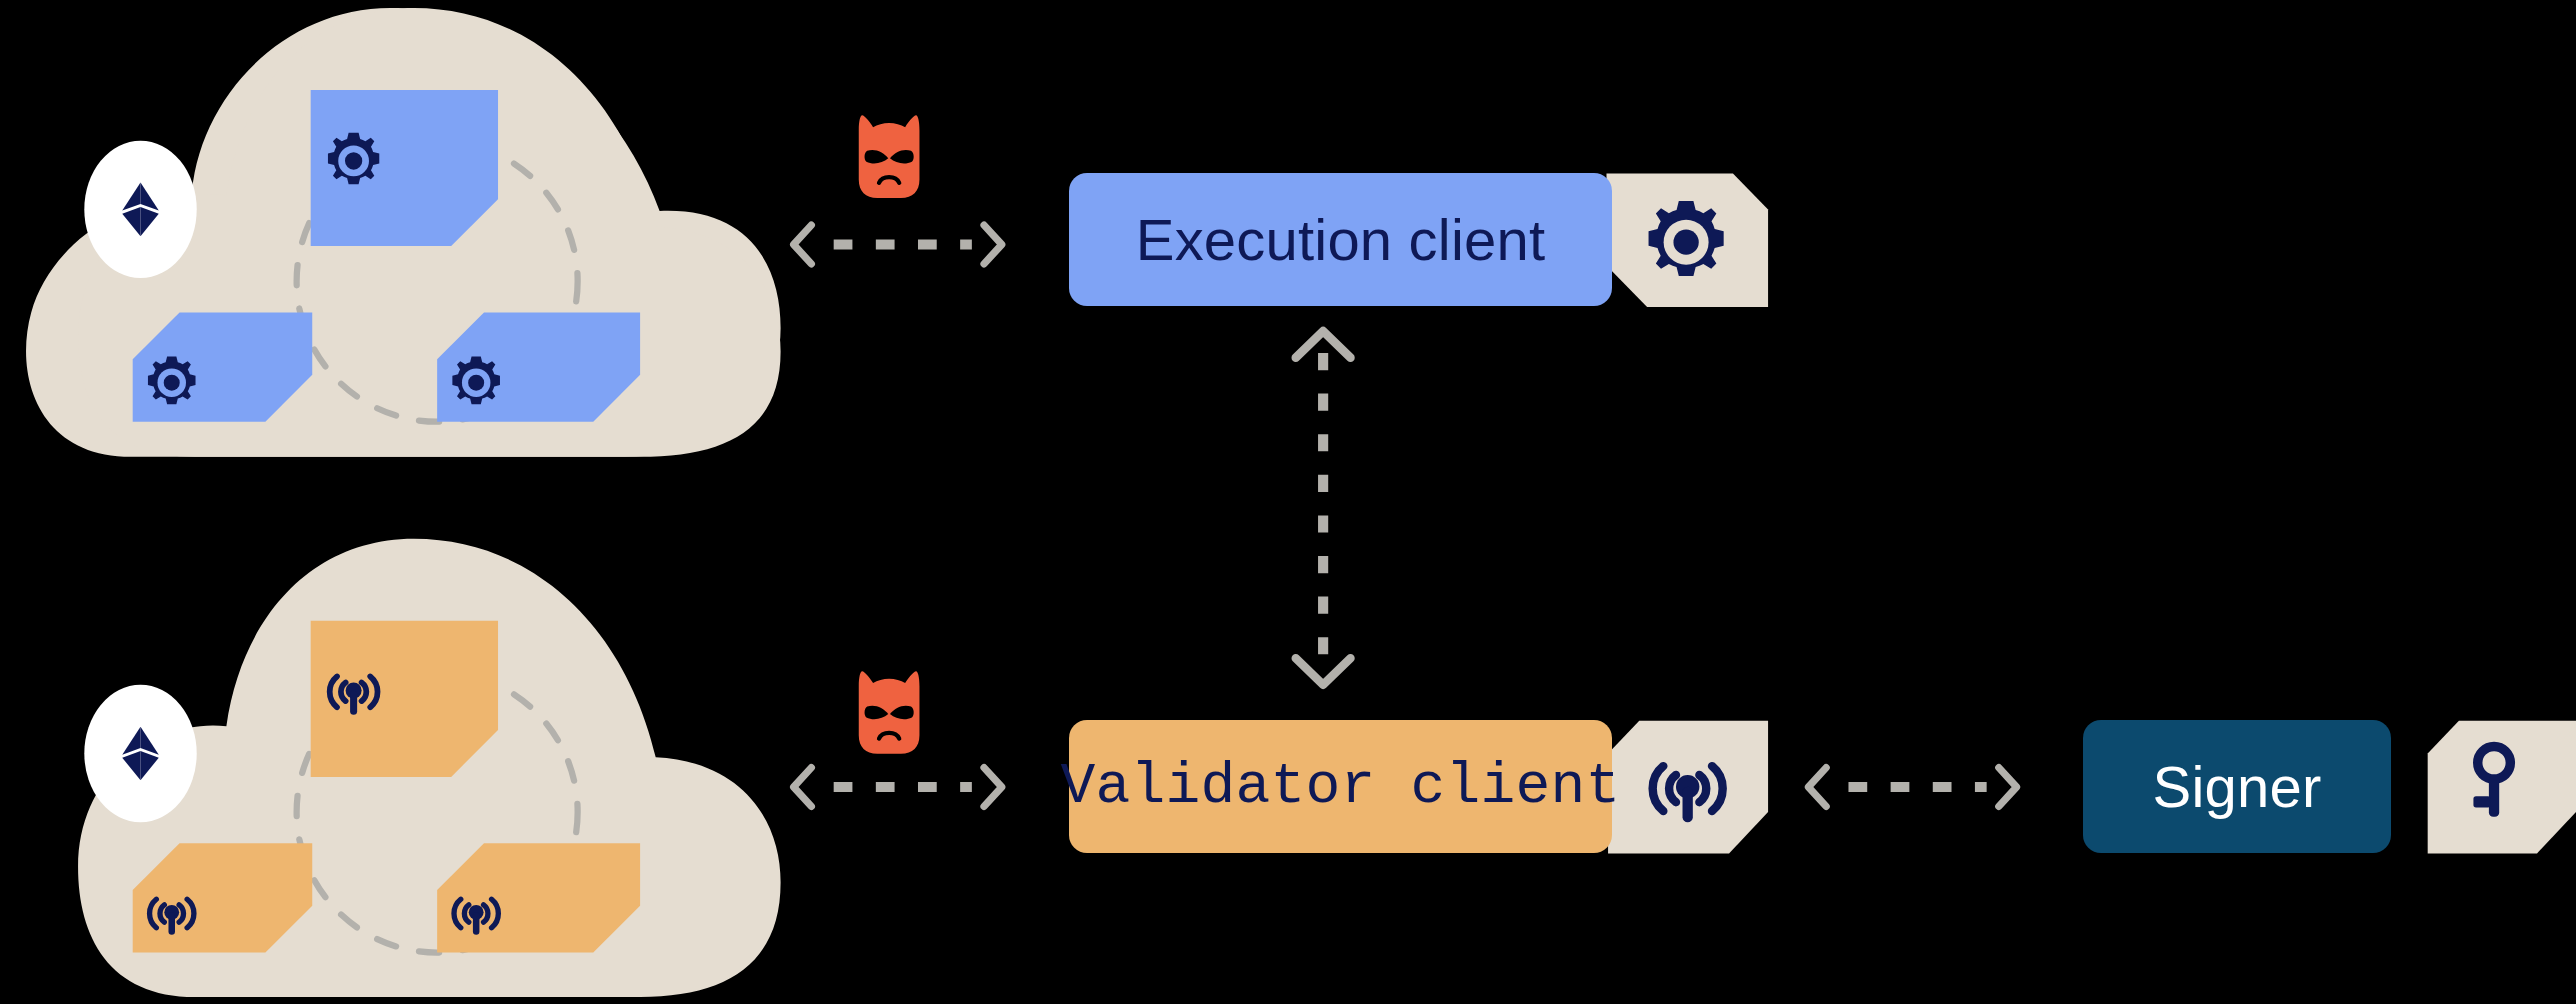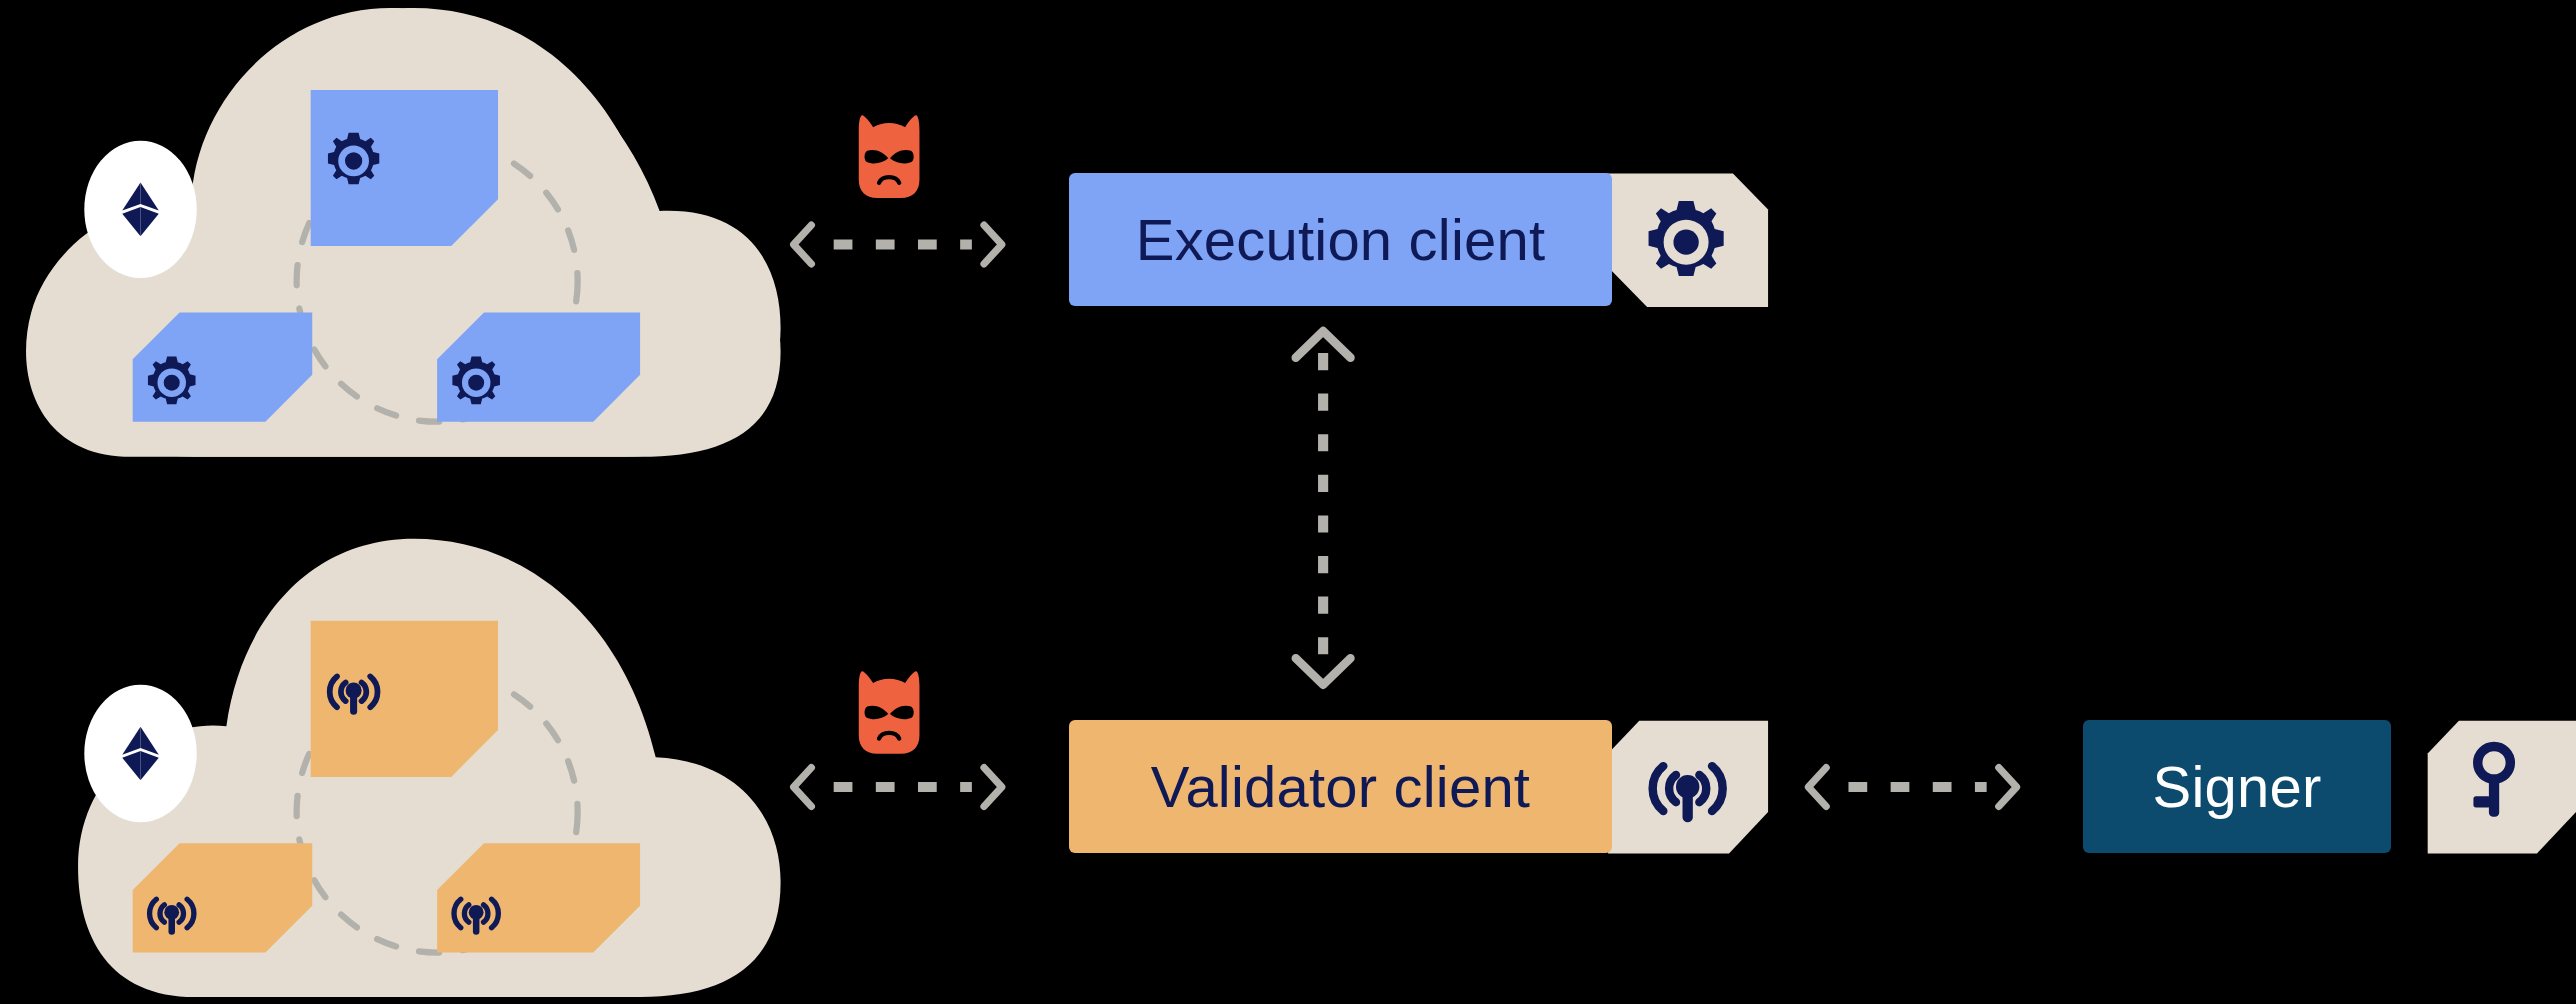--- a/index.html
+++ b/index.html
@@ -5,21 +5,21 @@
   html,body{margin:0;padding:0;background:#000;}
   body{
     width:2576px;height:1005px;position:relative;overflow:hidden;
     font-family:"Liberation Sans","DejaVu Sans",sans-serif;
   }
   .stage{position:absolute;inset:0;}
   svg.layer{position:absolute;left:0;top:0;width:2576px;height:1005px;overflow:visible;}
 
   .node-box{
     position:absolute;display:flex;align-items:center;justify-content:center;
-    border-radius:6px;
+    border-radius:18px;
   }
   .node-box .lbl{
     font-size:58px;letter-spacing:0.2px;line-height:1;white-space:nowrap;
   }
 
   .exec-box{background:#7FA3F5;}
   .exec-box .lbl{color:#0E1956;}
   .val-box{background:#EEB66F;}
   .val-box .lbl{color:#0E1956;}
   .sign-box{background:#0c4a6e;}
@@ -203,21 +203,21 @@
     <g>
       <path fill="#E5DDD1" d="M3150 923 L3300 923 L3300 1040 L3250 1093 L3110 1093 L3110 965 Z"></path>
       <use href="#ico-key" x="3140" y="945" width="110" height="110"></use>
     </g>
   </svg>
 
   <div class="node-box exec-box" style="left:1069px;top:173px;width:543px;height:133px;">
     <span class="lbl">Execution client</span>
   </div>
 
-  <div class="node-box val-box" style="left:1069px;top:720px;width:543px;height:133px;">
+  <div class="node-box val-box" style="left:1069px;top:720px;width:543px;height:133px;font-family:Liberation Mono, monospace;">
     <span class="lbl">Validator client</span>
   </div>
 
   <div class="node-box sign-box" style="left:2083px;top:720px;width:308px;height:133px;">
     <span class="lbl">Signer</span>
   </div>
 
 </div>
 
 

